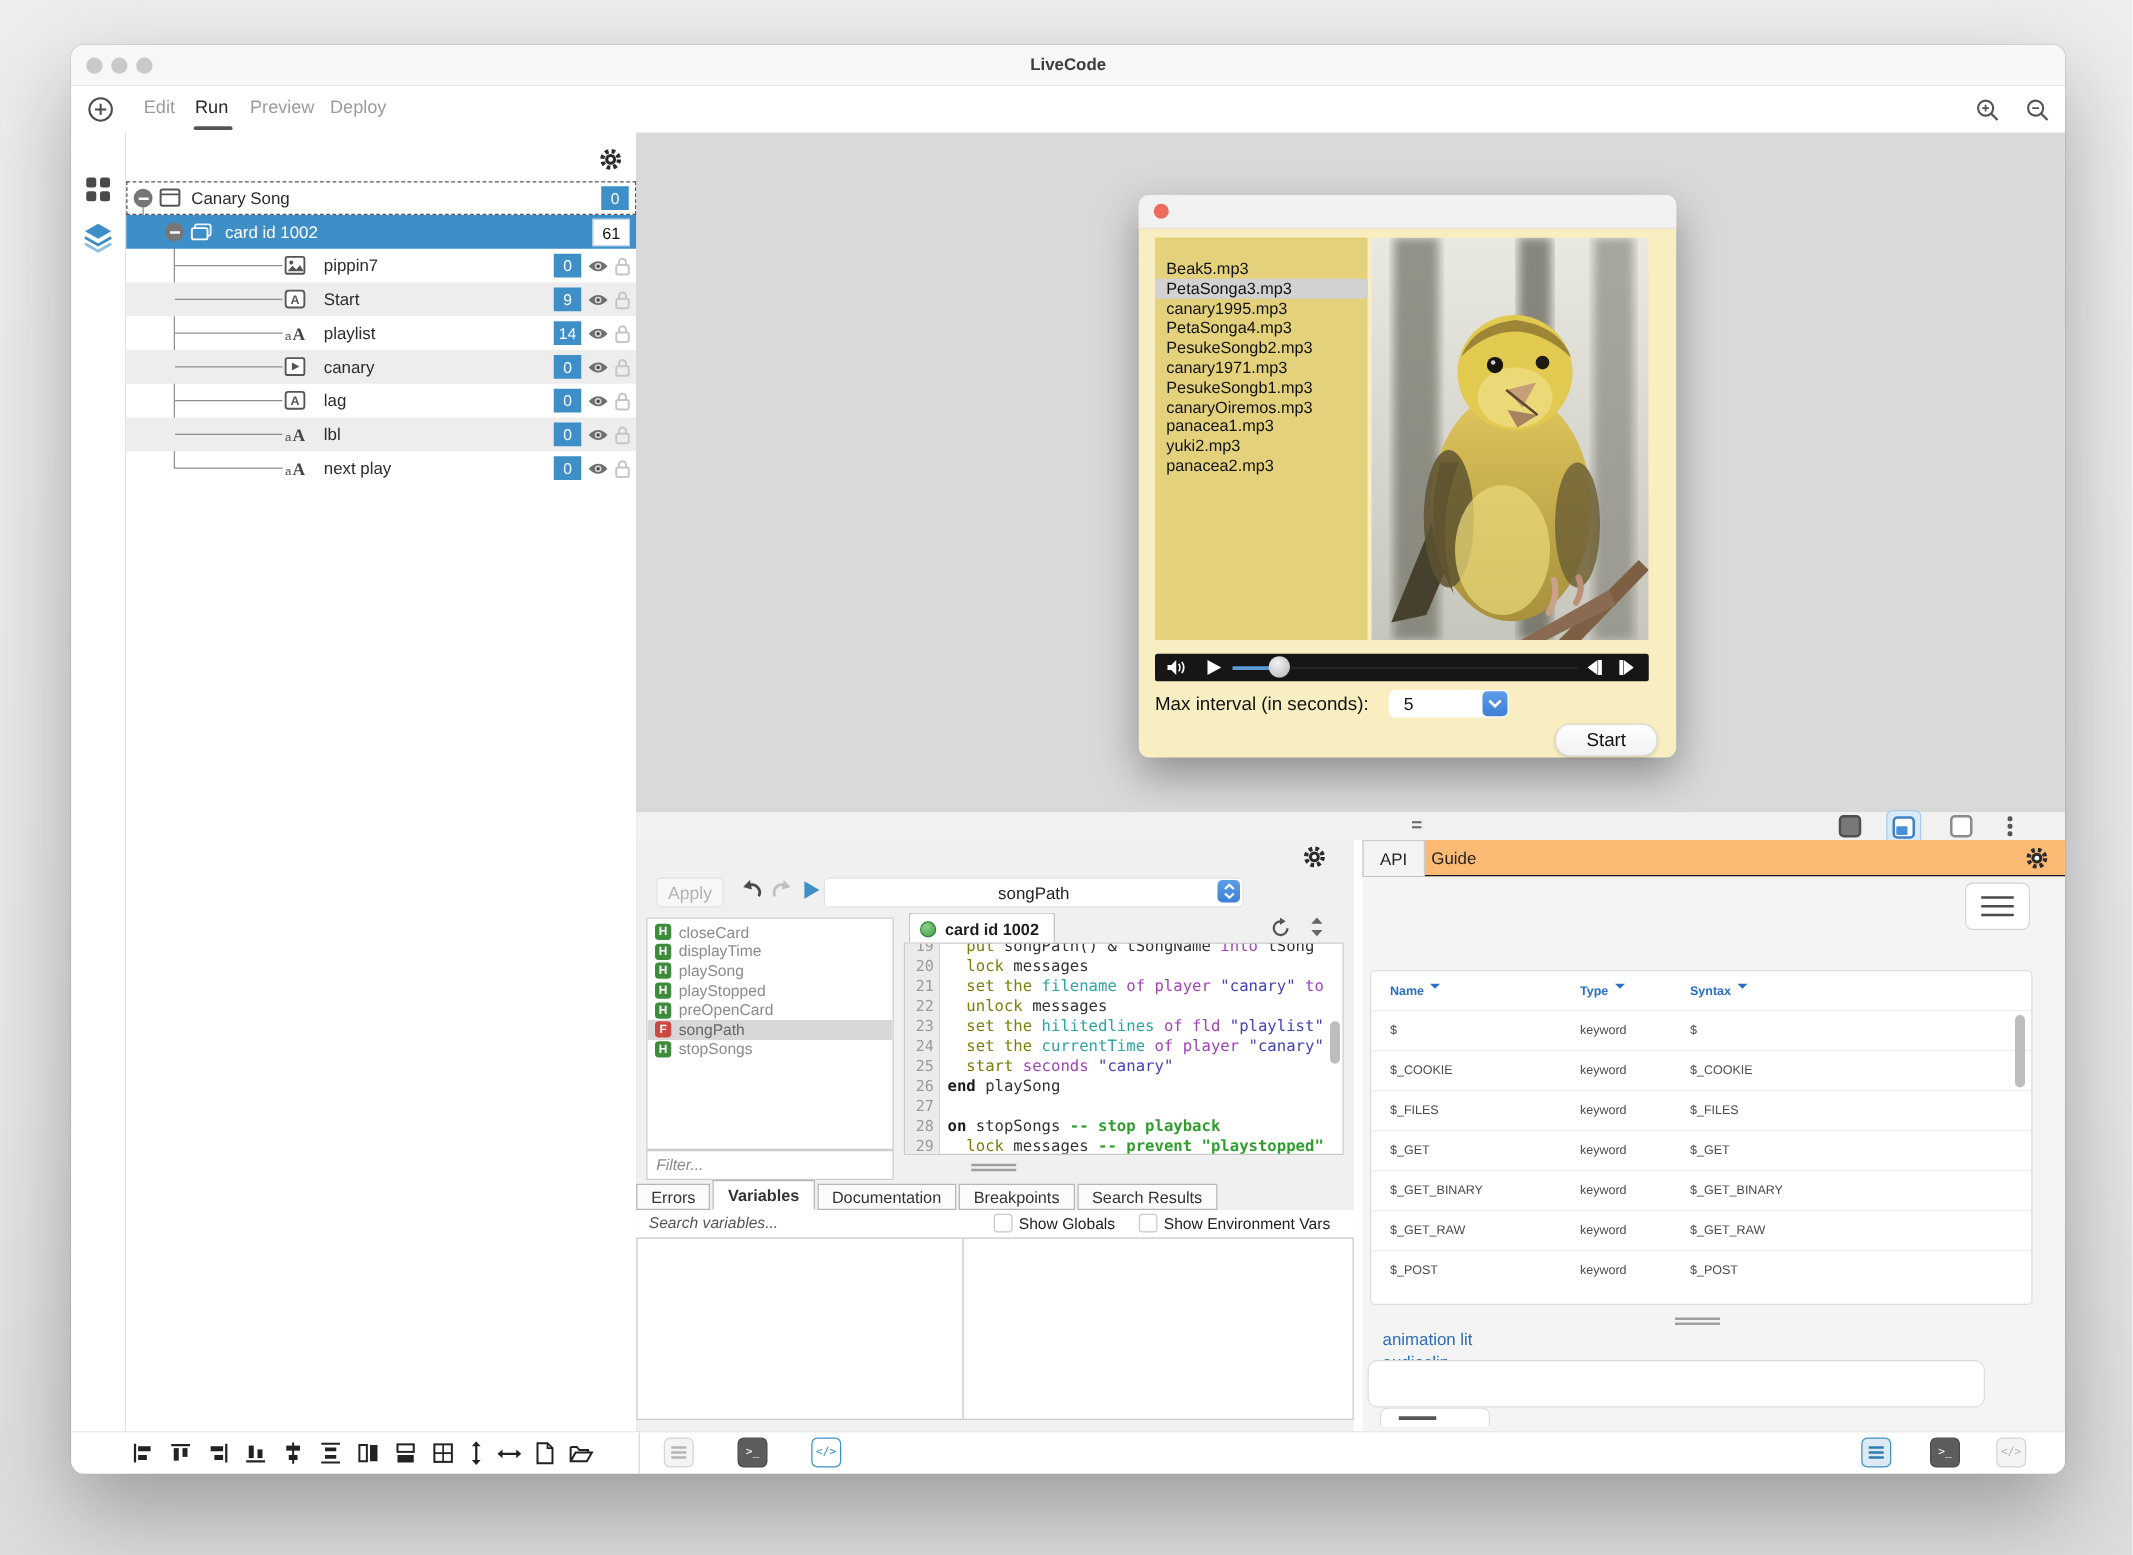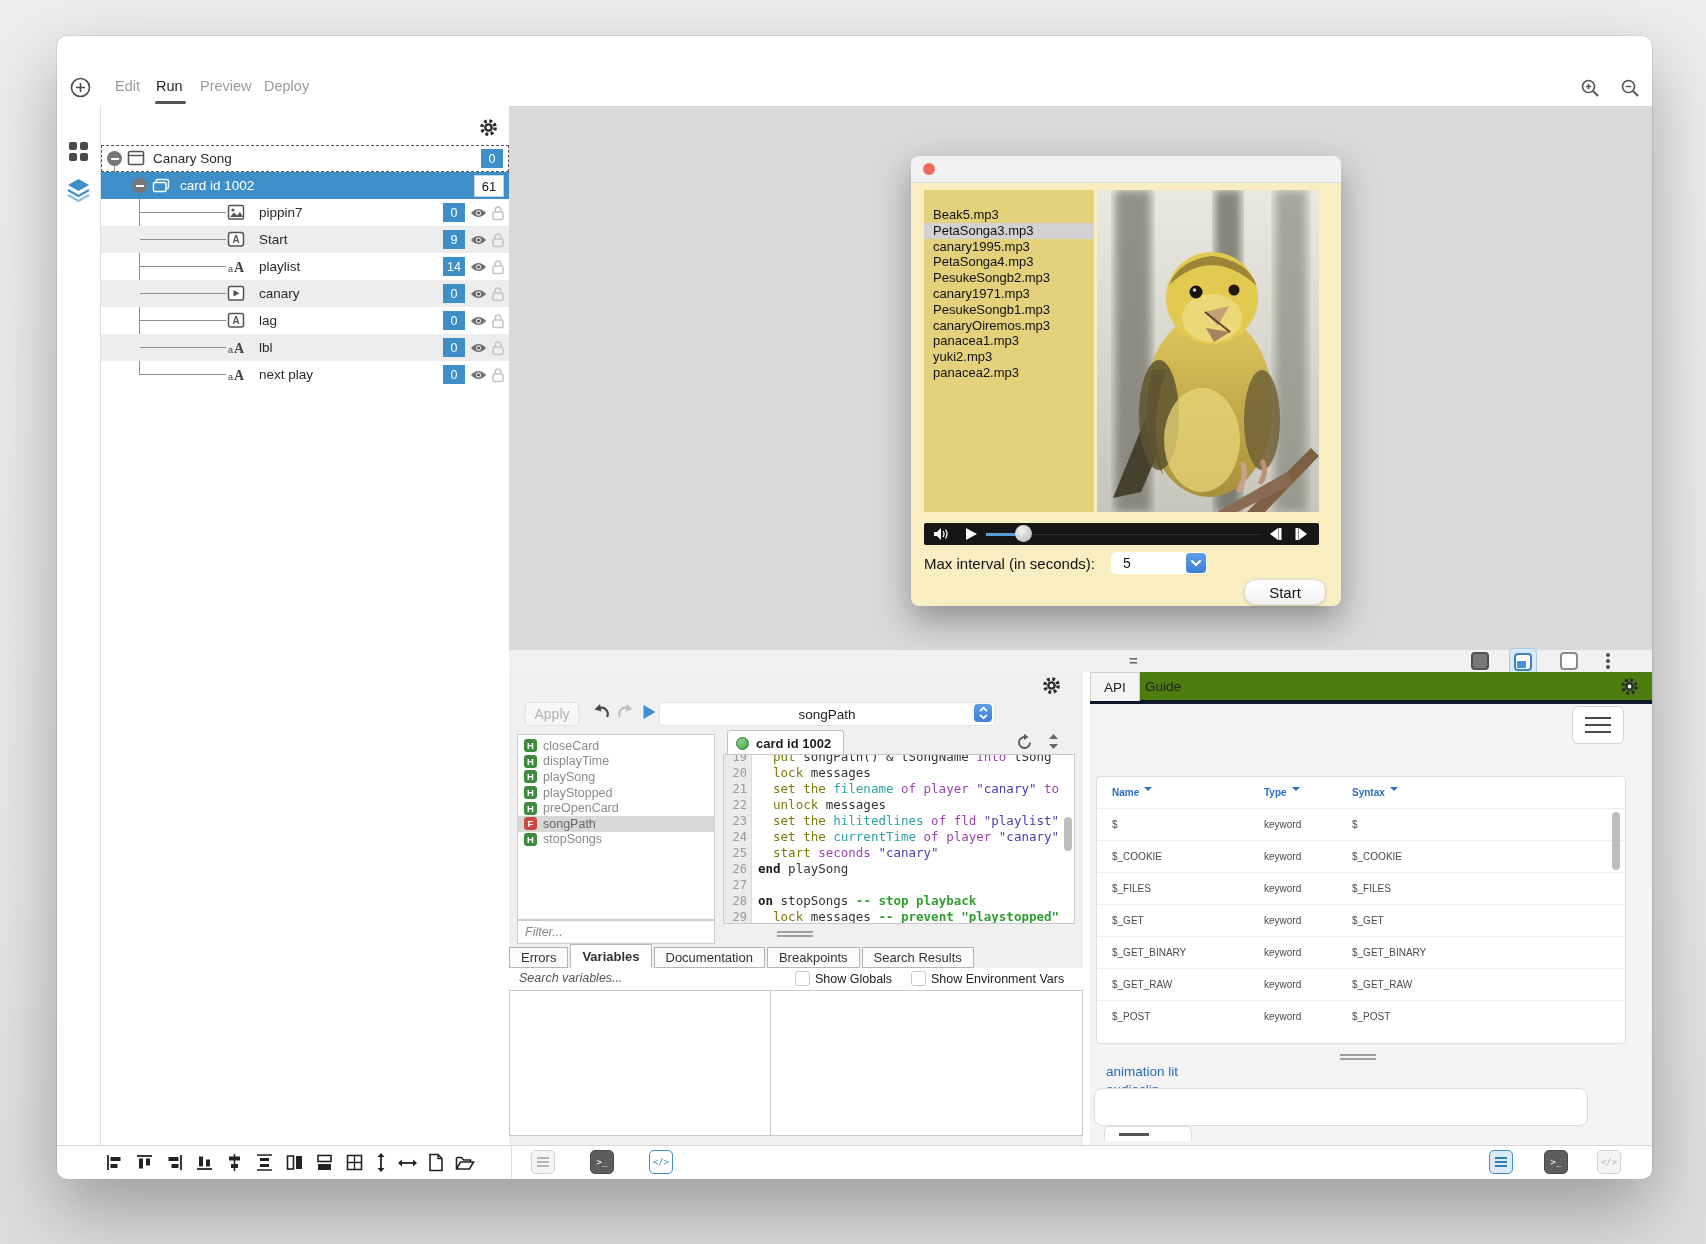--- a/index.html
+++ b/index.html
@@ -119,21 +119,21 @@
         display:flex;align-items:center;margin-right:2px;box-sizing:border-box}
   .etab.active{font-weight:bold;background:#fff;height:24px;border-bottom-color:#fff}
   .srow{left:0;top:296px;width:574px;height:22px;background:#fff;border-bottom:1px solid #ddd;font-size:12.5px}
   .sph{left:10px;top:3px;font-style:italic;color:#555}
   .cb{width:13px;height:13px;border:1px solid #c9c9c9;border-radius:3px;background:#fff;top:3px}
   .cblab{top:4px;color:#222}
   .vpane{background:#fff;border:1px solid #c9c9c9;box-sizing:border-box}
 
   
   .apip{left:1033px;top:636px;width:562px;height:473px;background:#f4f4f4}
-  .apitabs{left:0;top:0;width:100%;height:28px;background:#4d7c0f;border-bottom:4px solid #0f172a}
+  .apitabs{left:0;top:0;width:100%;height:28px;background:#fdba74;border-bottom:1px solid #0f172a}
   .apitab{height:28px;padding:0 13px;display:flex;align-items:center;font-size:13.5px;color:#222}
   .apitab.active{background:#f4f4f4;border:1px solid #ccc;border-bottom:none}
   .burger{left:482px;top:34px;width:50px;height:36px;background:#fff;border:1px solid #d5d5d5;border-radius:6px;
           display:flex;align-items:center;justify-content:center}
   .blines{width:26px;height:2.5px;background:#4a4a4a;box-shadow:0 7px 0 #4a4a4a,0 14px 0 #4a4a4a;margin-top:-14px}
   .dict{left:6px;top:104px;width:530px;height:268px;background:#fff;border:1px solid #dedede;border-radius:4px;box-sizing:border-box;overflow:hidden}
   .dr{display:flex;align-items:center;height:31px;border-top:1px solid #ededed;font-size:10px;color:#4a4a4a}
   .dr:first-child{border-top:none}
   .dh{color:#2a6fc2;font-weight:bold}
   .cname{width:152px;padding-left:15px}.ctype{width:88px}.csyn{flex:1}
@@ -154,20 +154,26 @@
   .pt-blue{background:#fff;border-color:#3e8fc8;color:#3e8fc8}
   .pt-bluefill{background:#ddeaf6;border-color:#3e8fc8;color:#2f7db5}
   .mini-lines{width:12px;height:2px;background:currentColor;box-shadow:0 4px 0 currentColor,0 8px 0 currentColor;margin-top:-8px}
   .gearbtn{display:flex;align-items:center;justify-content:center}
 </style>
 </head>
 <body>
 
 <div class="a win">
 
+  <div class="a tbar">
+    <span class="a light" style="left:12px"></span>
+    <span class="a light" style="left:32px"></span>
+    <span class="a light" style="left:52px"></span>
+    <div class="a title">LiveCode</div>
+  </div>
 
   <div class="a menubar">
     <span class="a" style="left:13px;top:8px">
       <svg width="21" height="21" viewBox="0 0 21 21">
           <circle cx="10.5" cy="10.5" r="9" fill="none" stroke="#4a4a4a" stroke-width="1.6"></circle>
           <path d="M10.5 6v9M6 10.5h9" stroke="#4a4a4a" stroke-width="1.6"></path>
         </svg>
     </span>
     <span class="a mitem" style="left:58px">Edit</span>
     <span class="a mitem act" style="left:99px">Run</span>

